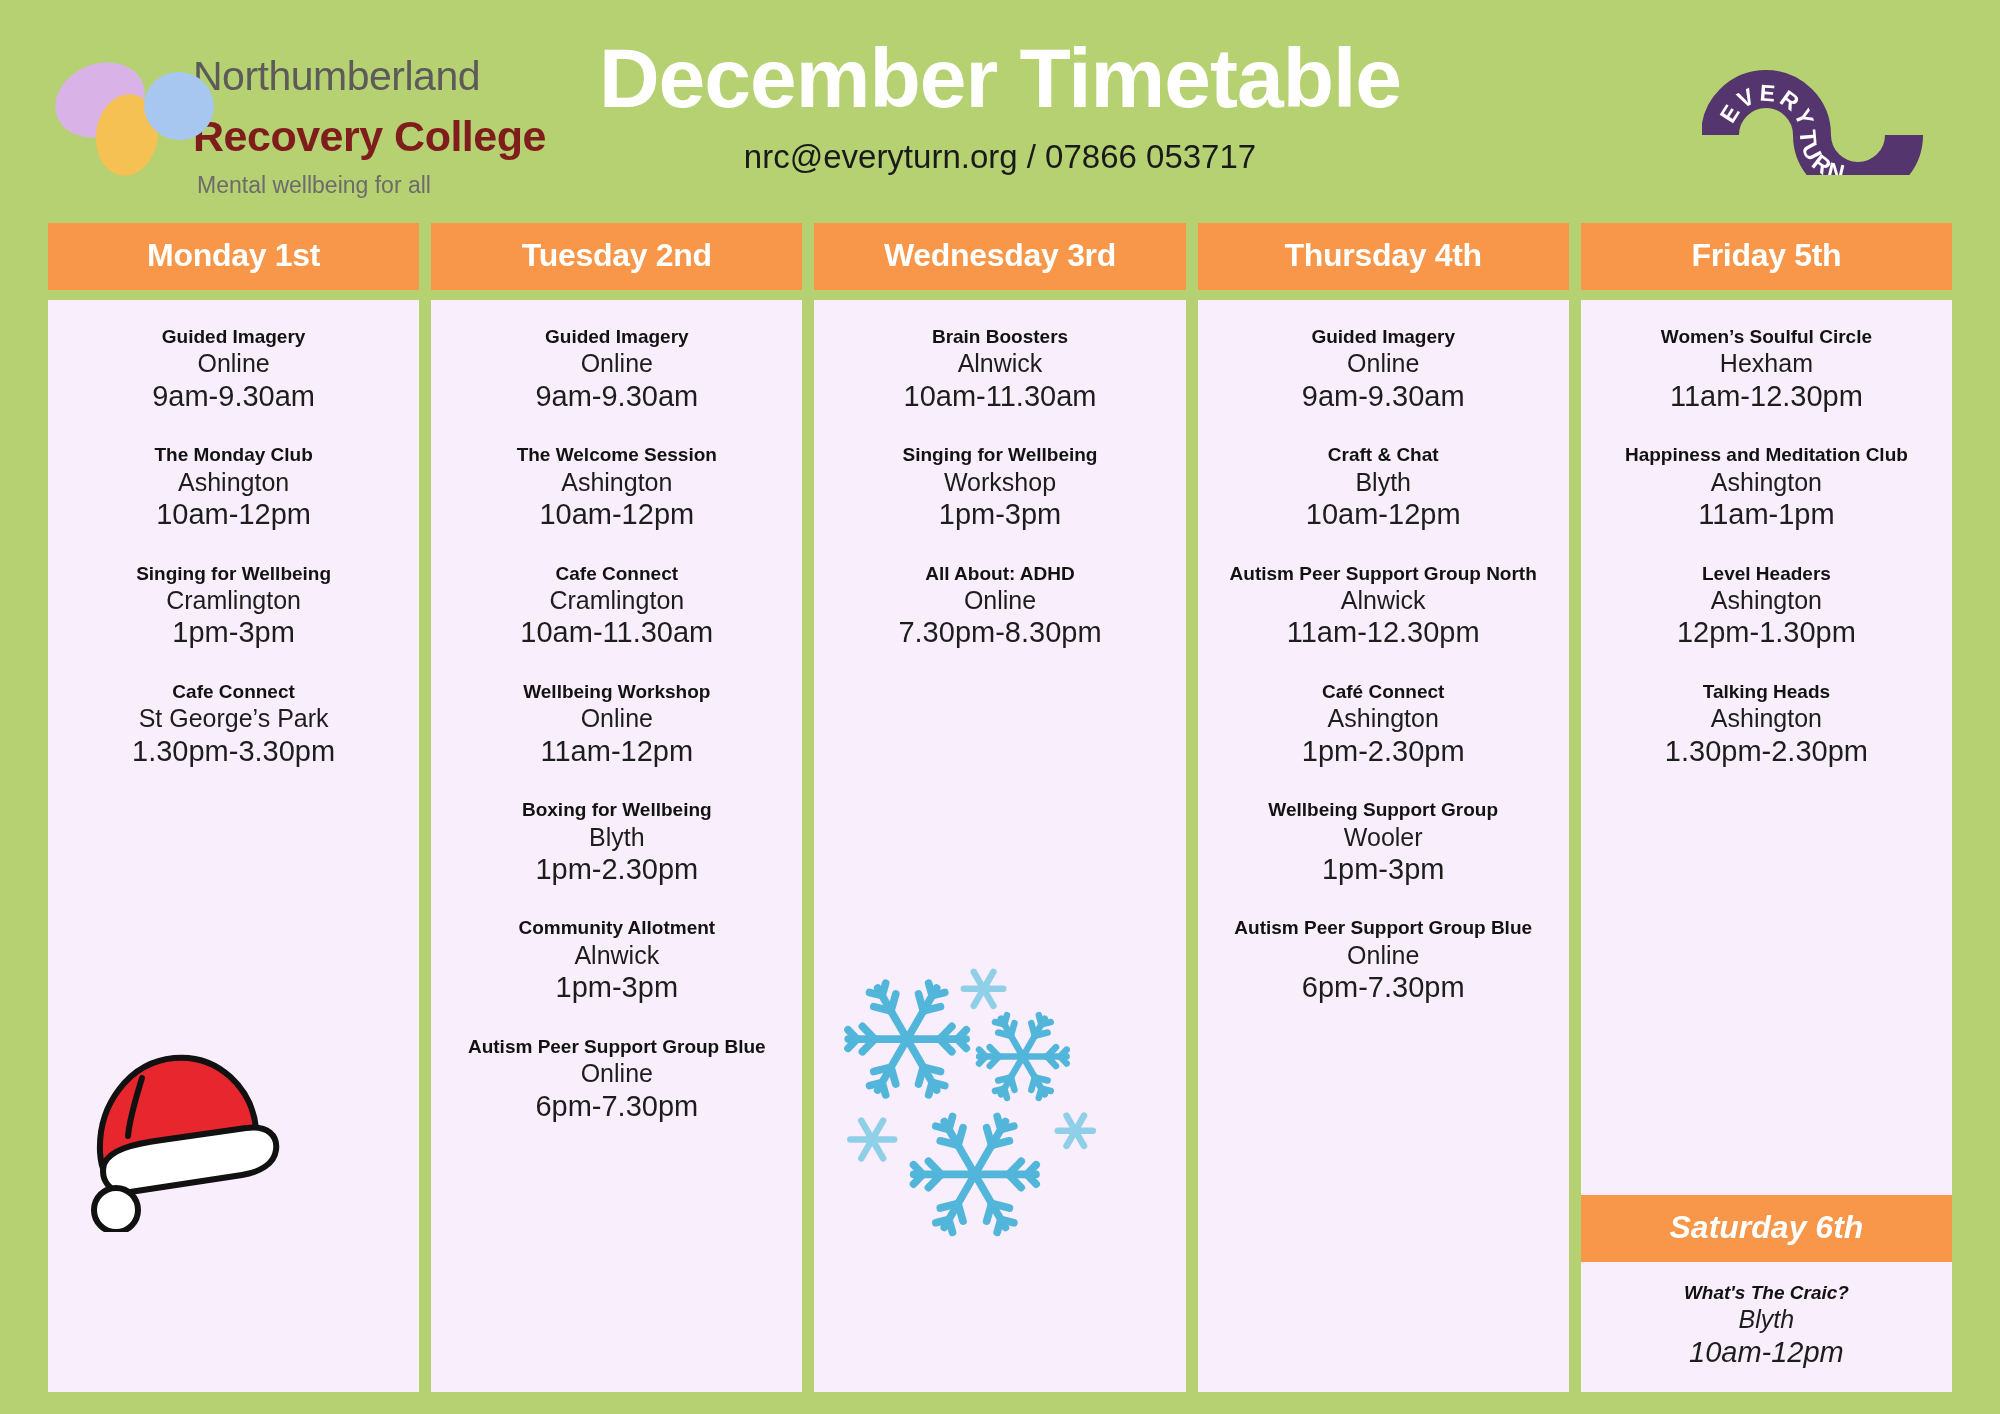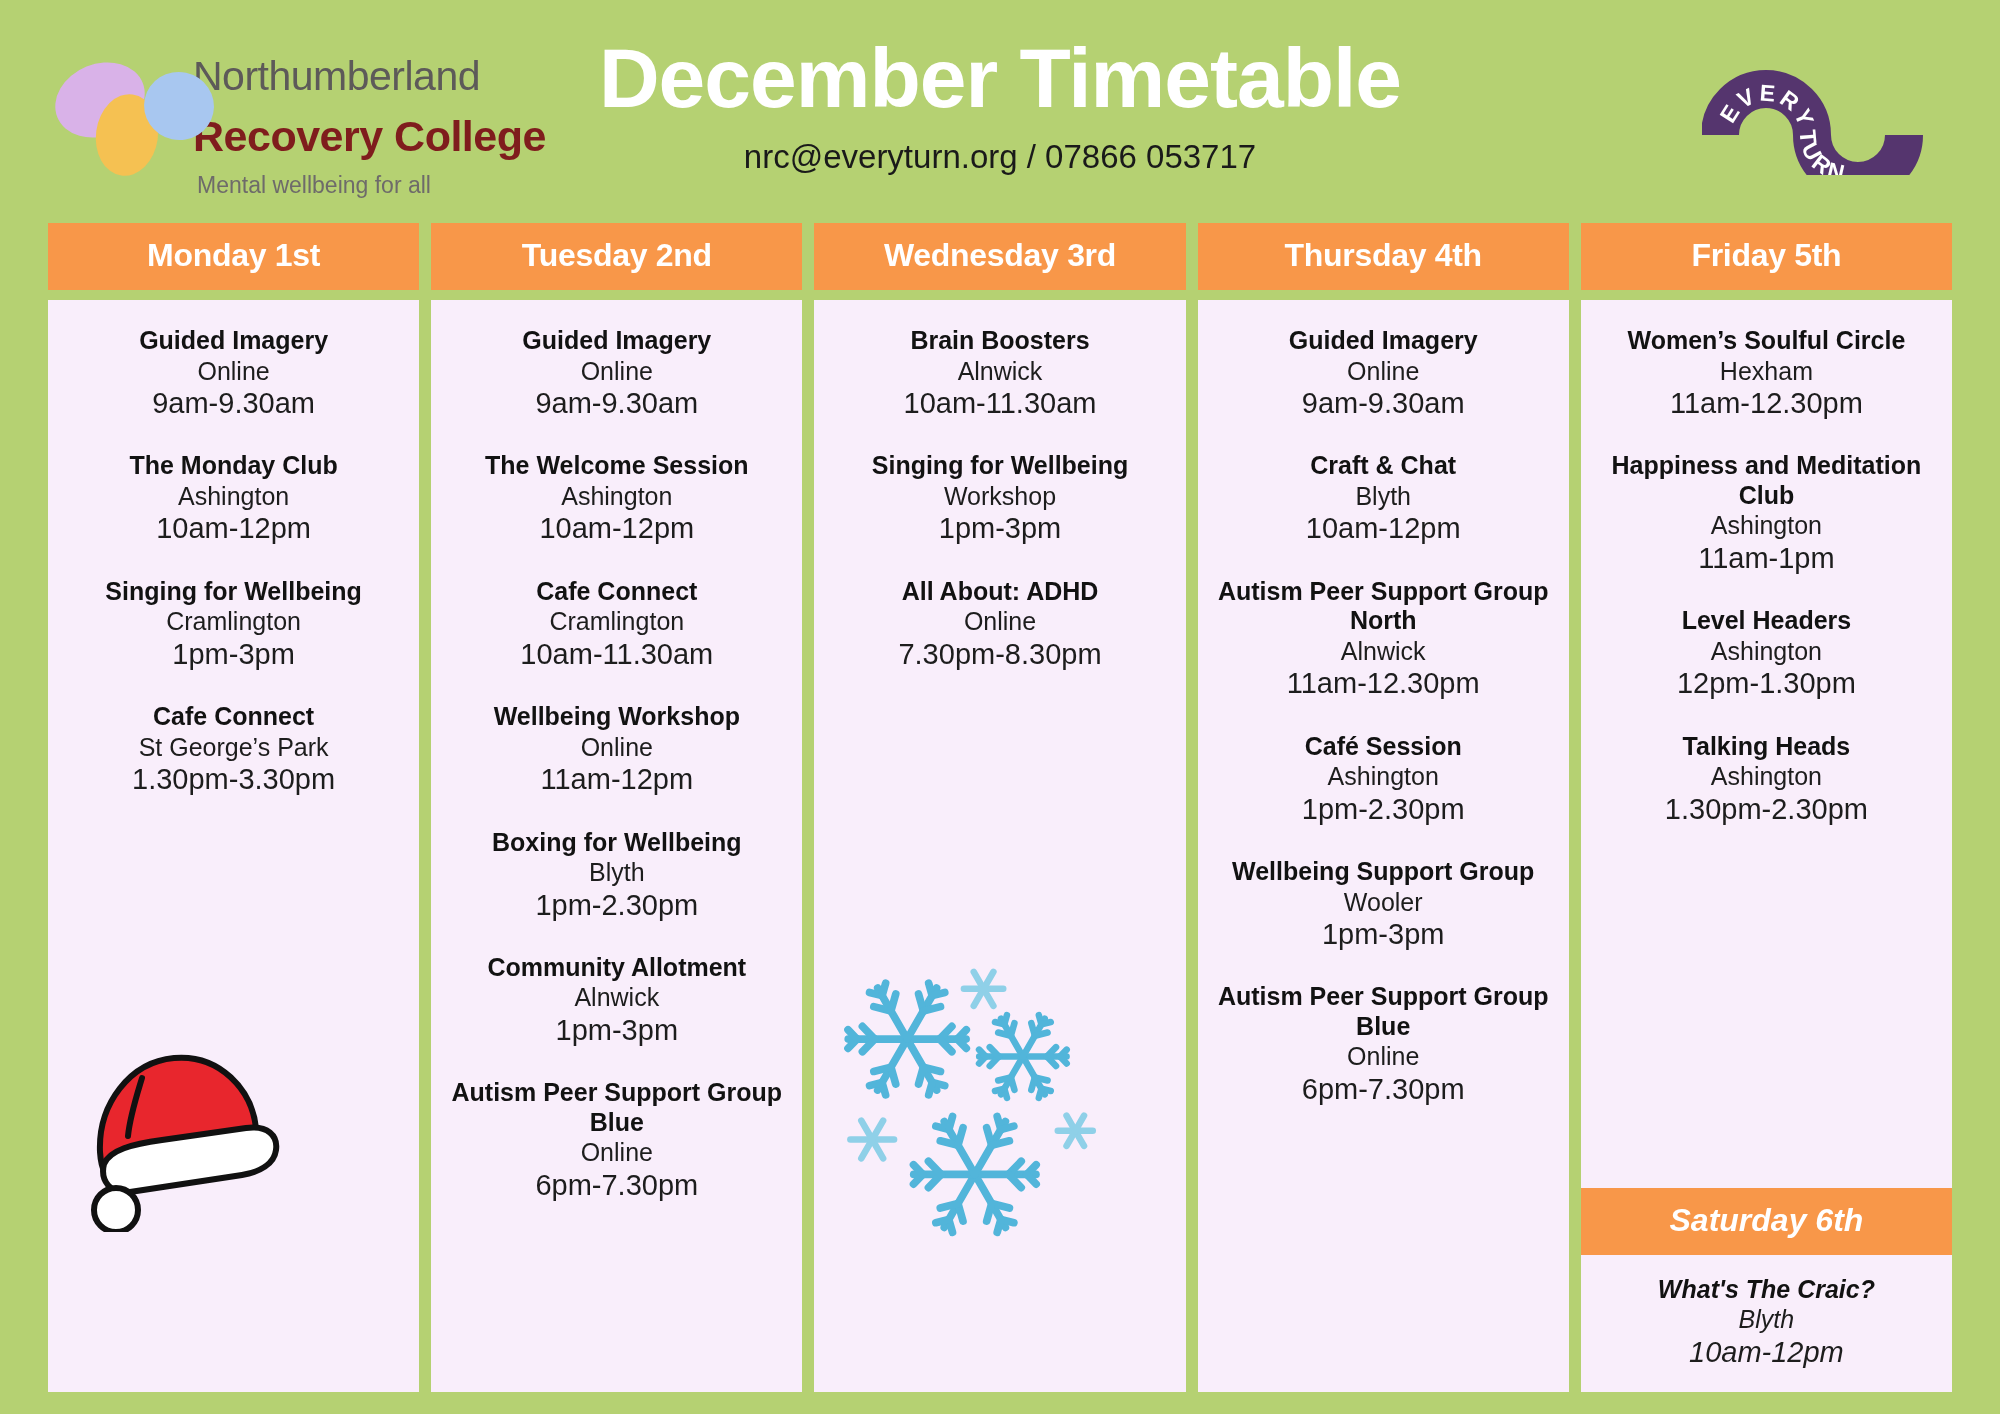--- a/index.html
+++ b/index.html
@@ -49,21 +49,21 @@
     padding: 14px 4px 16px 4px; letter-spacing: -0.3px;
   }
   .col-body {
     background: #f9eefb; flex: 1; margin-top: 10px;
     padding: 26px 8px 14px 8px; text-align: center; position: relative;
     display: flex; flex-direction: column;
   }
   .events { display: flex; flex-direction: column; }
   .event { margin-bottom: 30px; }
   .event:last-child { margin-bottom: 0; }
-  .ev-title { font-size: 25px; font-weight: 700; color: #121212; line-height: 1.18; }
+  .ev-title { font-size: 19px; font-weight: 700; color: #121212; line-height: 1.18; }
   .ev-loc   { font-size: 25px; font-weight: 400; color: #1d1d1d; line-height: 1.22; }
   .ev-time  { font-size: 29px; font-weight: 400; color: #1d1d1d; line-height: 1.22; }
 
   
   .sat-wrap { margin-top: auto; margin-left: -8px; margin-right: -8px; margin-bottom: -14px; font-style: italic; }
   .sat-head {
     background: #f89749; color: #ffffff; font-size: 32px; font-weight: 800;
     text-align: center; padding: 14px 4px 16px 4px;
   }
   .sat-body { background: #f9eefb; padding: 20px 8px 22px 8px; text-align: center; }
@@ -336,21 +336,21 @@
               <div class="ev-title">Craft &amp; Chat</div>
               <div class="ev-loc">Blyth</div>
               <div class="ev-time">10am-12pm</div>
             </div>
             <div class="event">
               <div class="ev-title">Autism Peer Support Group North</div>
               <div class="ev-loc">Alnwick</div>
               <div class="ev-time">11am-12.30pm</div>
             </div>
             <div class="event">
-              <div class="ev-title">Café Session</div>
+              <div class="ev-title">Café Connect</div>
               <div class="ev-loc">Ashington</div>
               <div class="ev-time">1pm-2.30pm</div>
             </div>
             <div class="event">
               <div class="ev-title">Wellbeing Support Group</div>
               <div class="ev-loc">Wooler</div>
               <div class="ev-time">1pm-3pm</div>
             </div>
             <div class="event">
               <div class="ev-title">Autism Peer Support Group Blue</div>

